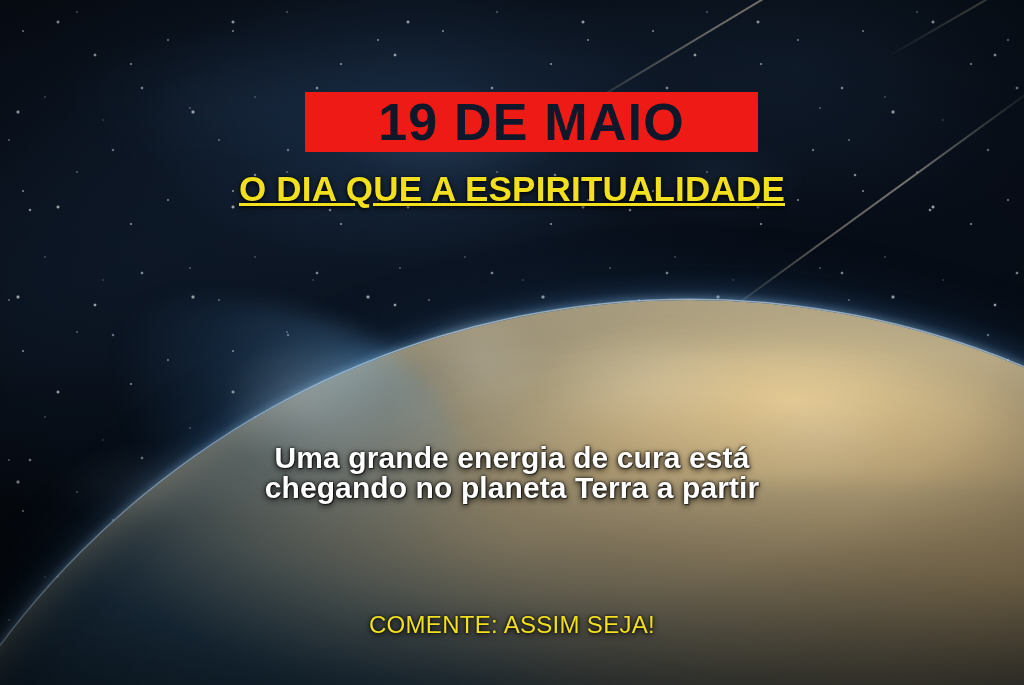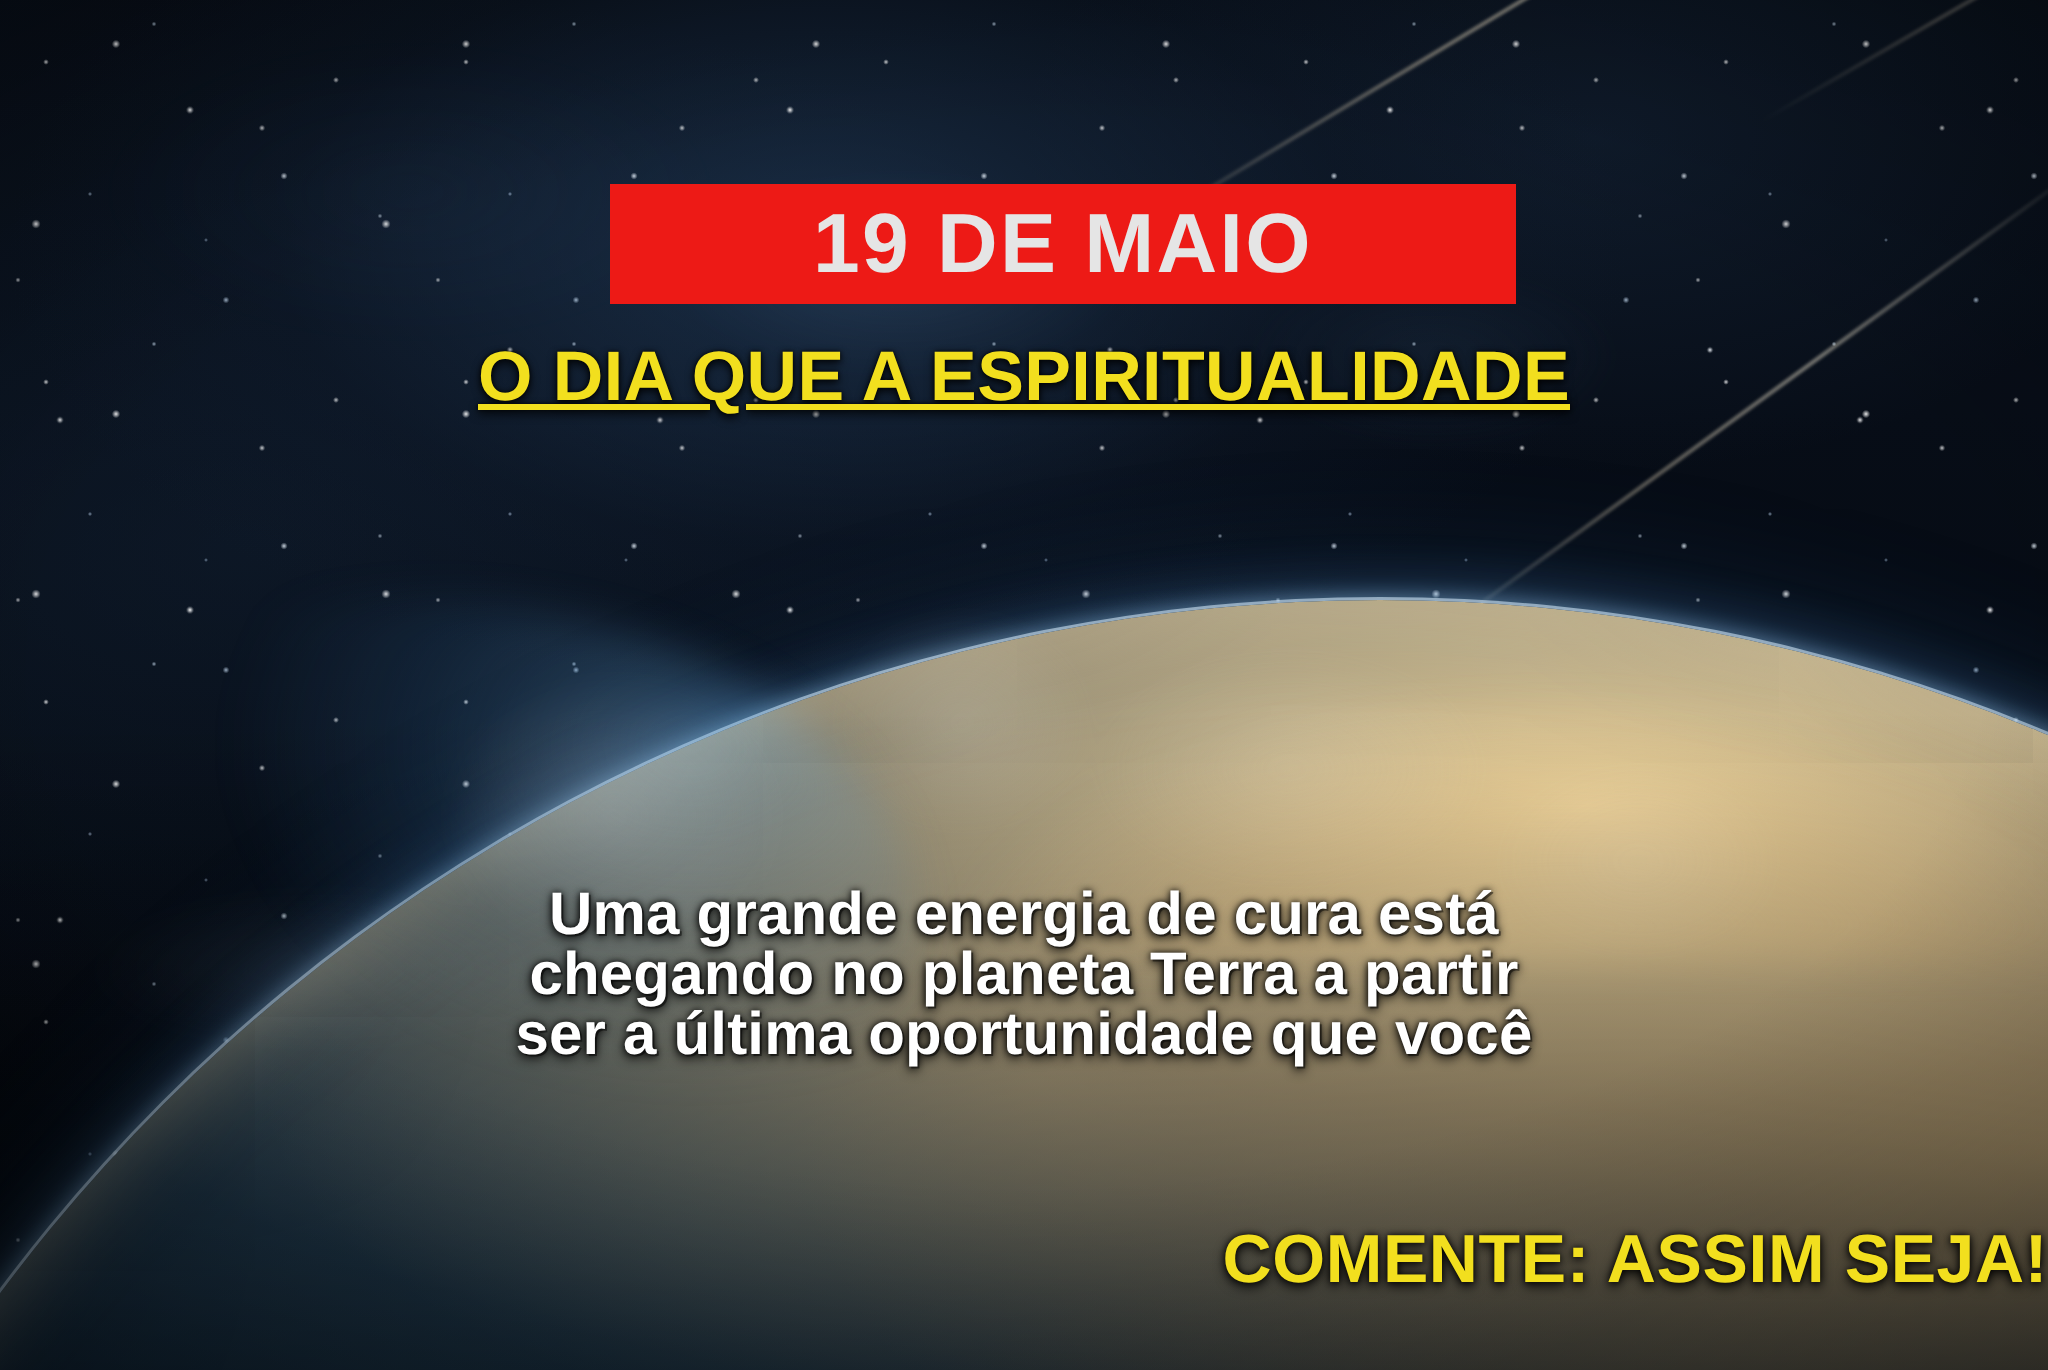--- a/index.html
+++ b/index.html
@@ -193,22 +193,22 @@
     left: 305px;
     top: 92px;
     width: 453px;
     height: 60px;
     background: #ed1a16;
     display: flex;
     align-items: center;
     justify-content: center;
   }
   .date-banner-text {
-    color: #e5e5e5;
-    font-size: 42px;
+    color: #0f172a;
+    font-size: 52px;
     font-weight: 700;
     letter-spacing: 1.2px;
     line-height: 1;
     white-space: nowrap;
   }
 
   .headline {
     position: absolute;
     left: 0;
     right: 0;
@@ -239,24 +239,24 @@
       0 0 3px rgba(0,0,0,.9),
       1px 1px 0 rgba(0,0,0,.45);
   }
   .body-line { display: block; white-space: nowrap; }
 
   .cta {
     position: absolute;
     left: 0;
     right: 0;
     top: 613px;
-    text-align: right;
+    text-align: center;
     color: #f2df1e;
-    font-size: 34px;
-    font-weight: 700;
+    font-size: 24px;
+    font-weight: 400;
     letter-spacing: .3px;
     line-height: 1;
     text-shadow: 0 2px 6px rgba(0,0,0,.9), 0 0 3px rgba(0,0,0,.9);
     white-space: nowrap;
   }
 </style>
 </head>
 <body>
 
 <div id="poster">
@@ -285,19 +285,18 @@
       <span class="date-banner-text">19 DE MAIO</span>
     </div>
 
     <div class="headline">
       <span class="headline-line">O DIA QUE A ESPIRITUALIDADE</span>
     </div>
 
     <div class="body-copy">
       <span class="body-line">Uma grande energia de cura está</span>
       <span class="body-line">chegando no planeta Terra a partir</span>
-      <span class="body-line">ser a última oportunidade que você</span>
     </div>
 
     <div class="cta">COMENTE: ASSIM SEJA!</div>
 
   </div>
 </div>
 
 </body></html>

